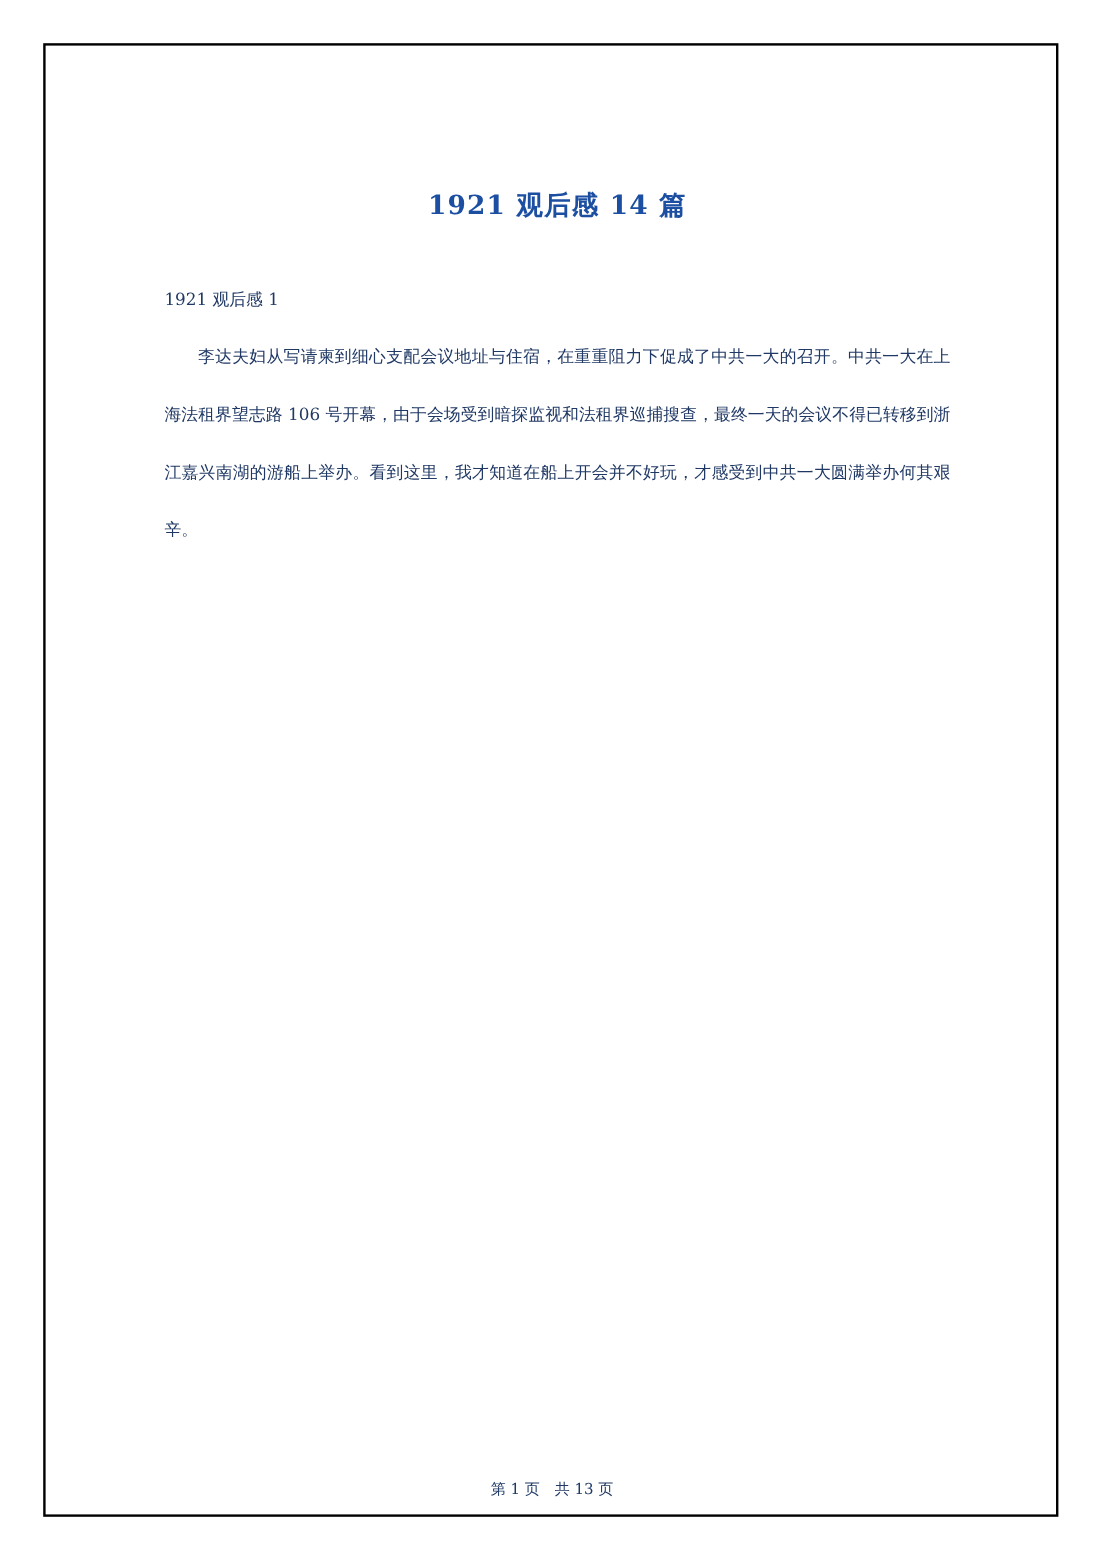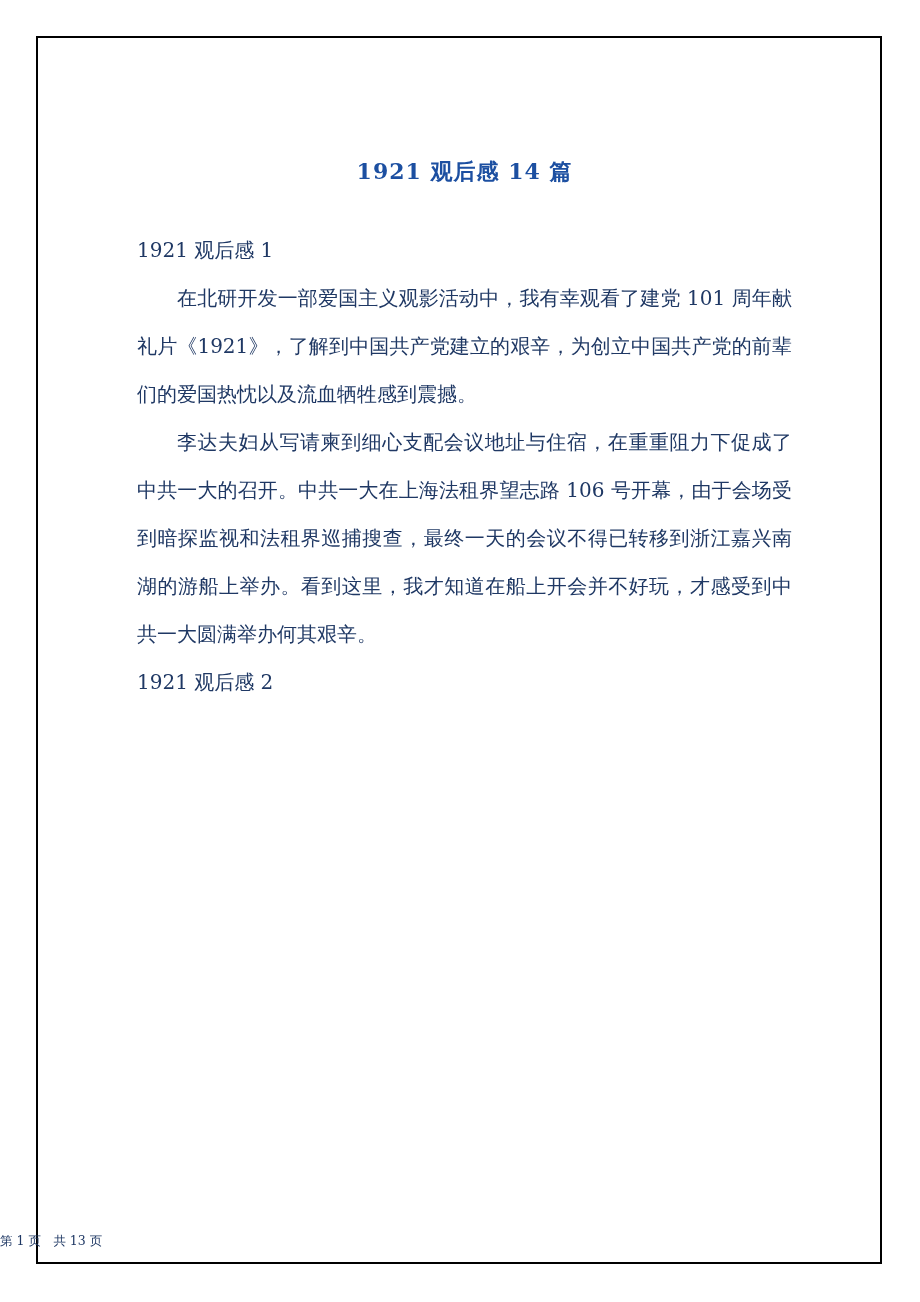--- a/index.html
+++ b/index.html
@@ -38,54 +38,53 @@
     text-align: center;
     font-size: 22px;
     font-weight: bold;
     color: var(--title-color, #1C4FA1);
     line-height: 30px;
     letter-spacing: 1px;
   }
   .para {
     margin: 0;
     color: var(--text-color, #1F3864);
-    font-size: 20px;
+    font-size: 14px;
     line-height: 48px;
     text-align: justify;
   }
   .para-body {
     text-indent: 2em;
   }
   .footer {
     position: absolute;
     left: 0;
     bottom: 52px;
     width: 100%;
+    text-align: center;
     color: var(--text-color, #1F3864);
     font-size: 12.5px;
   }
 </style>
 </head>
 <body>
 
 <div class="page">
 
   <div class="border-frame"></div>
 
   <div class="content">
     <h1 class="doc-title">1921 观后感 14 篇</h1>
 
     <p class="para para-heading">1921 观后感 1</p>
 
 
-    <p class="para para-body">在北研开发一部爱国主义观影活动中，我有幸观看了建党 101 周年献礼片《1921》，了解到中国共产党建立的艰辛，为创立中国共产党的前辈们的爱国热忱以及流血牺牲感到震撼。</p>
 
 
     <p class="para para-body">李达夫妇从写请柬到细心支配会议地址与住宿，在重重阻力下促成了中共一大的召开。中共一大在上海法租界望志路 106 号开幕，由于会场受到暗探监视和法租界巡捕搜查，最终一天的会议不得已转移到浙江嘉兴南湖的游船上举办。看到这里，我才知道在船上开会并不好玩，才感受到中共一大圆满举办何其艰辛。</p>
 
 
-    <p class="para para-heading">1921 观后感 2</p>
 
   </div>
 
   <div class="footer">第 1 页　共 13 页</div>
 
 </div>
 
 </body></html>

